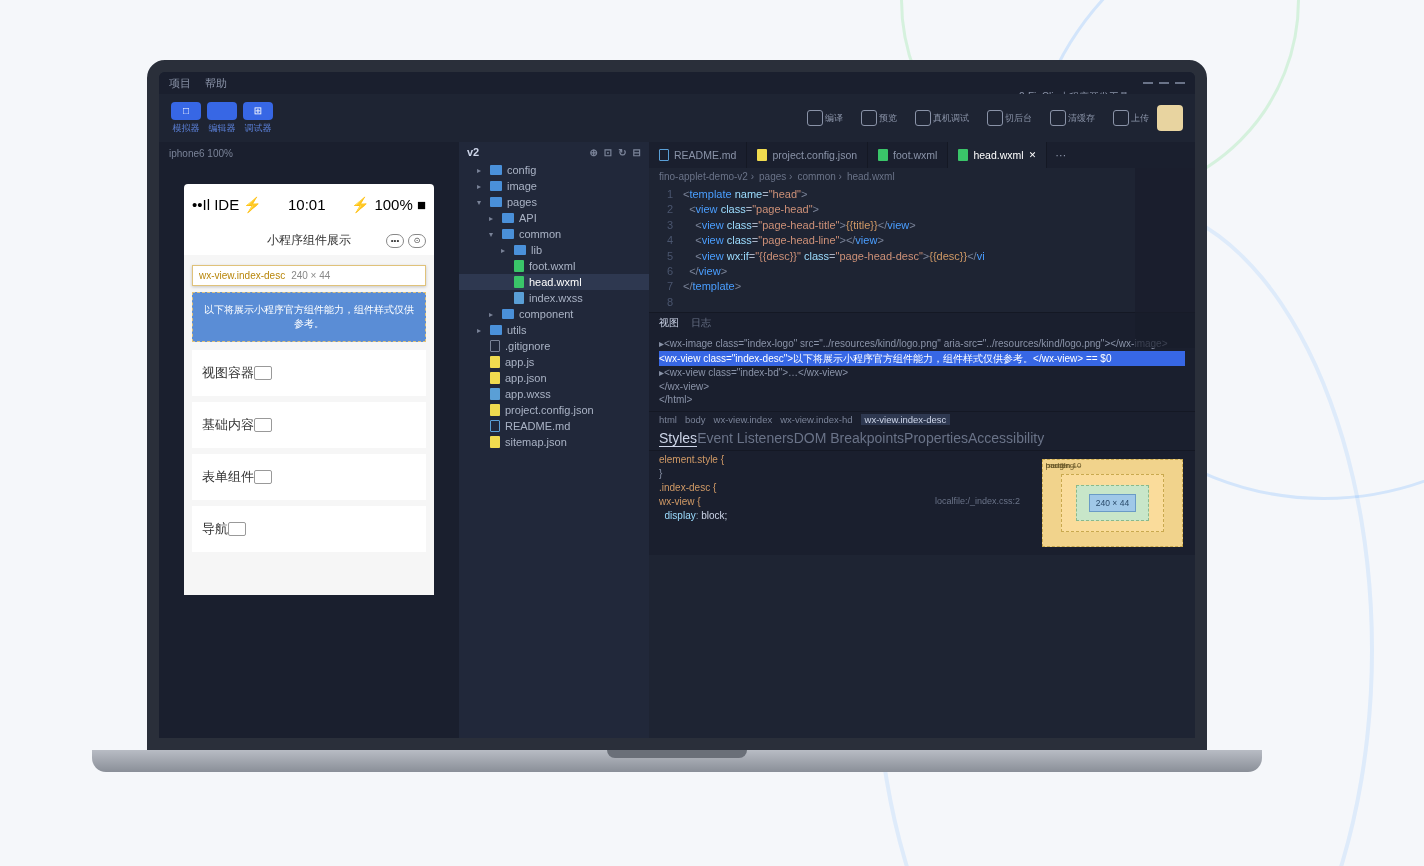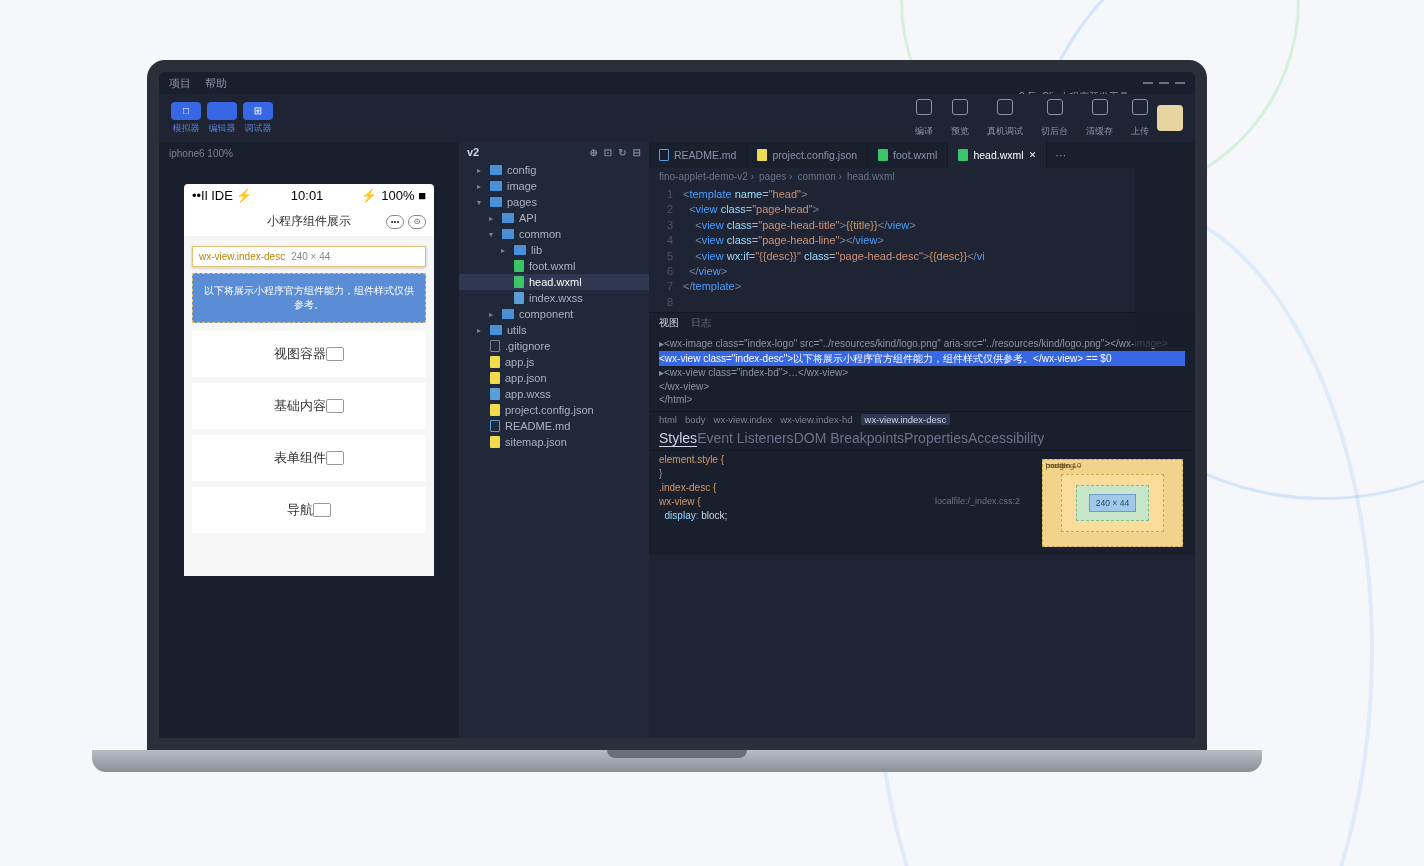--- a/index.html
+++ b/index.html
@@ -23,41 +23,41 @@
 
 .menubar { height: 22px; background: #1a1f2e; display: flex; align-items: center; padding: 0 10px; gap: 14px; color: #8a93a8; }
 .menubar .title { flex: 1; text-align: right; font-size: 10px; margin-top: 27px; }
 .win-controls { display: flex; gap: 6px; }
 .win-controls span { width: 10px; height: 2px; background: #6a7388; }
 
 .toolbar { height: 48px; background: #1e2433; display: flex; align-items: center; padding: 0 12px; gap: 8px; }
 .tool-tab { display: flex; flex-direction: column; align-items: center; gap: 2px; font-size: 9px; color: #5a7fd6; }
 .tool-tab .btn { width: 30px; height: 18px; background: #3767e5; border-radius: 4px; display: flex; align-items: center; justify-content: center; color: #fff; font-size: 10px; }
 .toolbar-right { margin-left: auto; display: flex; gap: 18px; align-items: center; }
-.tool-icon { display: flex; flex-direction: column; align-items: center; gap: 10px; color: #8a93a8; font-size: 9px; }
+.tool-icon { display: flex; align-items: center; gap: 2px; color: #8a93a8; font-size: 9px; }
 .tool-icon .ic { width: 16px; height: 16px; border: 1px solid #8a93a8; border-radius: 3px; }
 .avatar { width: 26px; height: 26px; background: #e8d4a0; border-radius: 4px; }
 
 .main { flex: 1; display: flex; overflow: hidden; }
 
 
 .sim-panel { width: 300px; background: #1a1f2e; display: flex; flex-direction: column; }
 .sim-info { height: 22px; padding: 0 10px; display: flex; align-items: center; font-size: 10px; color: #7a8398; }
 .sim-device { flex: 1; display: flex; align-items: flex-start; justify-content: center; padding: 20px 0; }
 .phone { width: 250px; background: #fff; border-radius: 4px; color: #333; font-size: 11px; }
-.phone-status { display: flex; justify-content: space-between; padding: 4px 8px; font-size: 13px; color: #000; }
+.phone-status { display: flex; justify-content: space-between; padding: 12px 8px; font-size: 15px; color: #000; }
 .phone-header { display: flex; align-items: center; justify-content: center; padding: 6px; position: relative; font-size: 12px; font-weight: 500; }
 .phone-header .caps { position: absolute; right: 8px; display: flex; gap: 4px; }
 .phone-header .caps span { width: 18px; height: 14px; border: 1px solid #888; border-radius: 8px; font-size: 8px; display: flex; align-items: center; justify-content: center; }
 .phone-body { background: #f6f6f6; padding: 10px 8px; min-height: 340px; }
 .tooltip-box { background: #fff; border: 1px solid #e0c27a; padding: 4px 6px; margin-bottom: 6px; font-size: 10px; box-shadow: 0 1px 3px rgba(0,0,0,.2); }
 .tooltip-box .sel { color: #b8860b; font-weight: 500; }
 .tooltip-box .dim { color: #888; margin-left: 6px; }
 .highlight-box { background: #5a8dd6; color: #fff; padding: 10px; font-size: 10px; border: 1px dashed #e0c27a; margin-bottom: 8px; text-align: center; line-height: 1.4; }
-.list-item { background: #fff; padding: 14px 10px; margin-bottom: 6px; display: flex; justify-content: center; align-items: center; font-size: 13px; }
+.list-item { background: #fff; padding: 14px 10px; margin-bottom: 6px; display: flex; justify-content: flex-start; align-items: center; font-size: 13px; }
 .list-item .icon { width: 18px; height: 14px; border: 1px solid #999; border-radius: 2px; }
 .phone-tabbar { display: flex; border-top: 1px solid #eee; }
 .phone-tabbar > div { flex: 1; text-align: center; padding: 6px; font-size: 9px; color: #888; }
 .phone-tabbar > div.active { color: #2ecc40; }
 .tb-ic { width: 16px; height: 16px; margin: 0 auto 2px; border: 1.5px solid currentColor; border-radius: 3px; }
 
 
 .tree-panel { width: 190px; background: #21283a; overflow-y: auto; }
 .tree-head { display: flex; align-items: center; padding: 4px 8px; font-size: 11px; font-weight: 600; color: #cdd5e8; }
 .tree-head .icons { margin-left: auto; display: flex; gap: 6px; font-size: 10px; color: #7a8398; }

